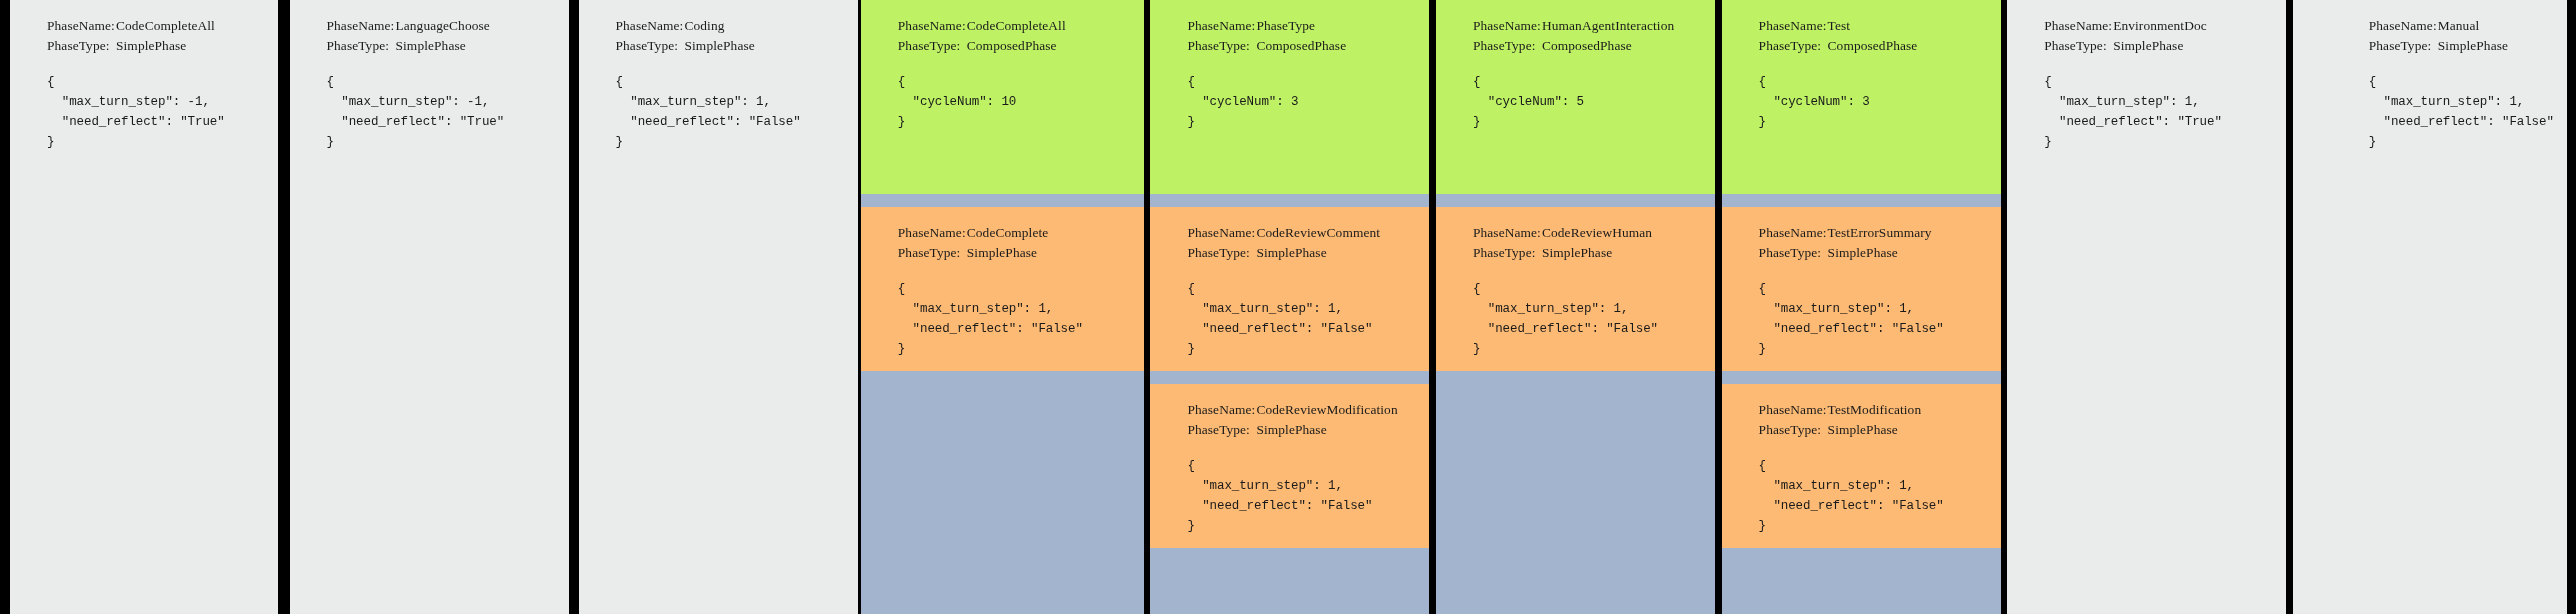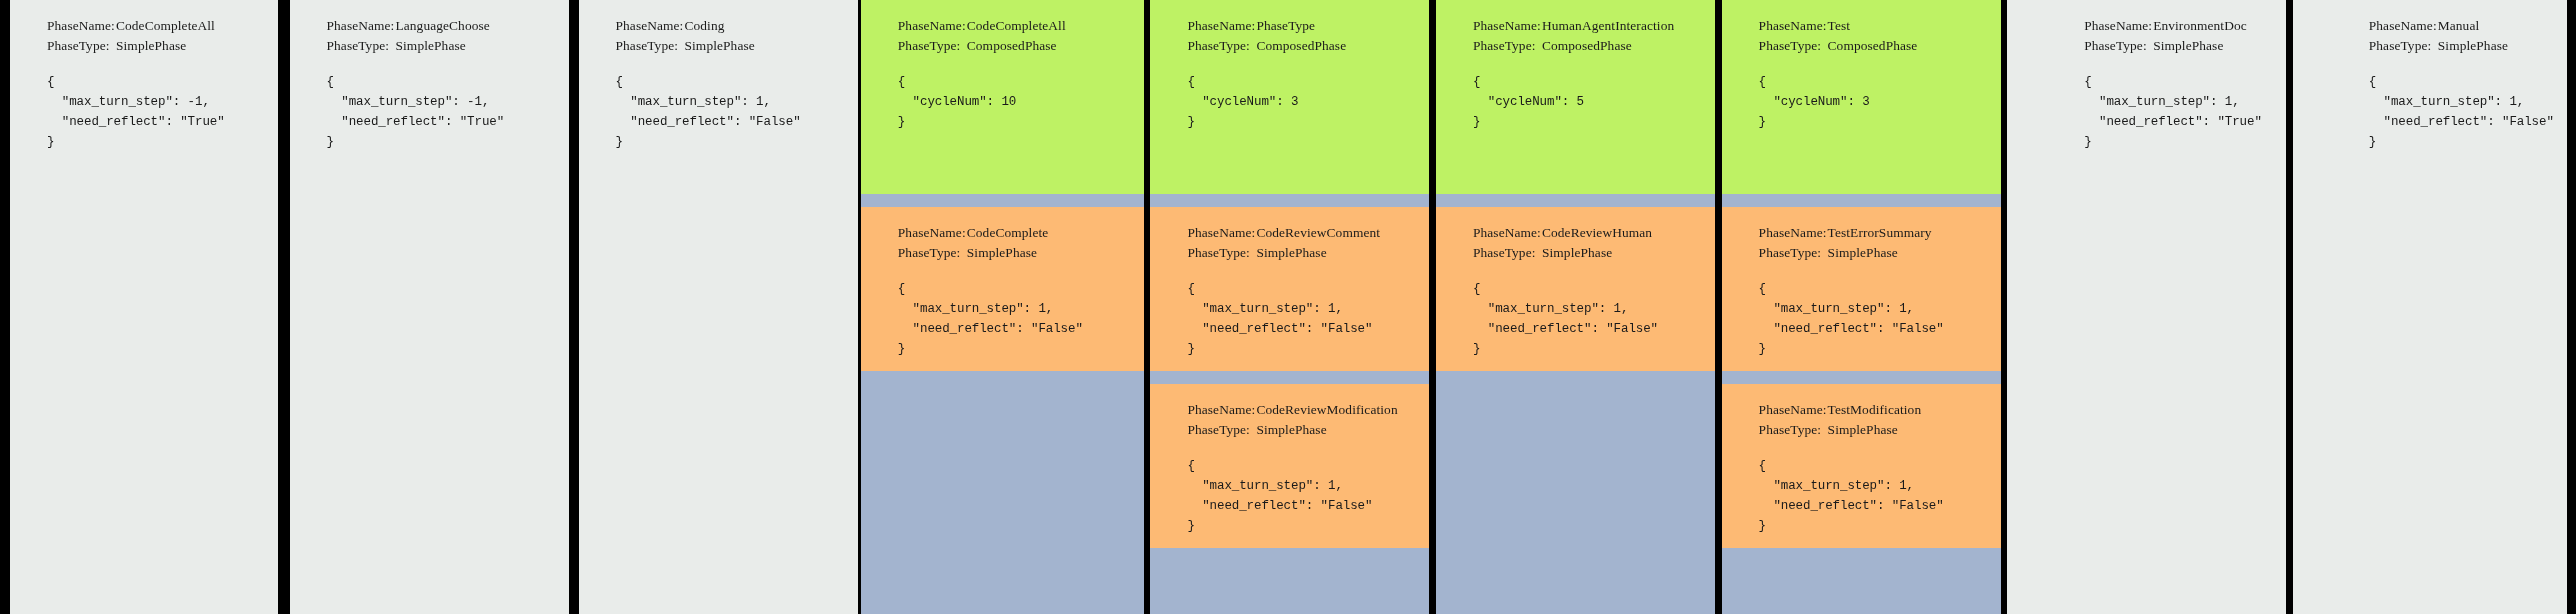--- a/index.html
+++ b/index.html
@@ -199,21 +199,21 @@
       <div class="block sub-simple" style="height: 164px;">
         <div class="meta">
           <span class="meta-row"><span class="meta-key">PhaseName:</span><span class="meta-val">TestModification</span></span>
           <span class="meta-row"><span class="meta-key">PhaseType:</span><span class="meta-val">SimplePhase</span></span>
         </div>
         <div class="json"><span class="json-line">{</span><span class="json-line">  "max_turn_step": 1,</span><span class="json-line">  "need_reflect": "False"</span><span class="json-line">}</span></div>
       </div>
       <div class="spacer-composed" style="flex: 1 1 auto;"></div>
     </div>
     <div class="gap" style="width: 6.6px;"></div>
-    <div class="panel" style="width: 279px; padding-left: 40px;">
+    <div class="panel" style="width: 279px;">
       <div class="block simple-root">
         <div class="meta">
           <span class="meta-row"><span class="meta-key">PhaseName:</span><span class="meta-val">EnvironmentDoc</span></span>
           <span class="meta-row"><span class="meta-key">PhaseType:</span><span class="meta-val">SimplePhase</span></span>
         </div>
         <div class="json"><span class="json-line">{</span><span class="json-line">  "max_turn_step": 1,</span><span class="json-line">  "need_reflect": "True"</span><span class="json-line">}</span></div>
       </div>
     </div>
     <div class="gap" style="width: 6.6px;"></div>
     <div class="panel" style="width: 274px; padding-left: 39px;">

